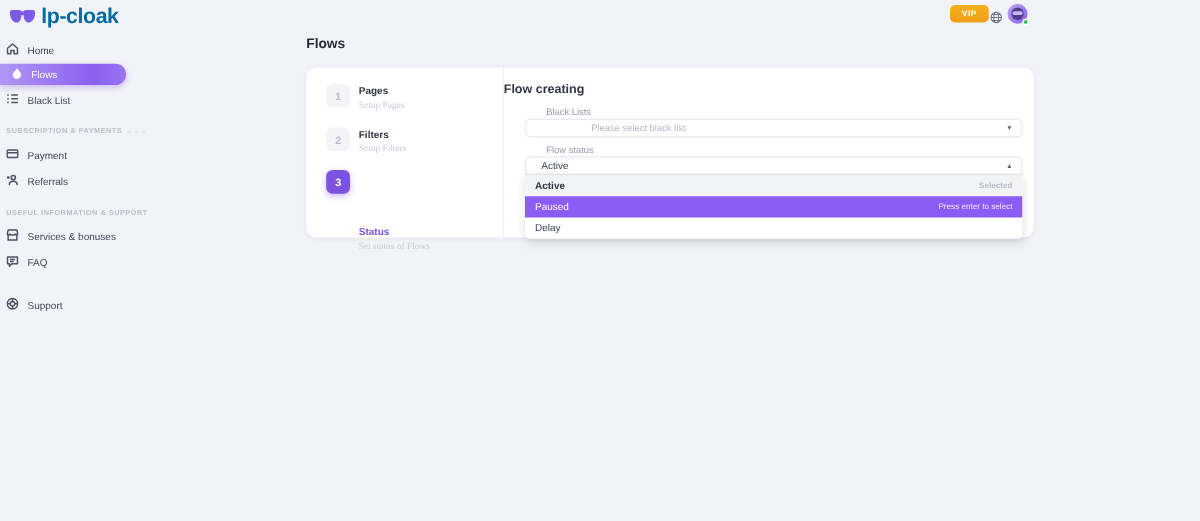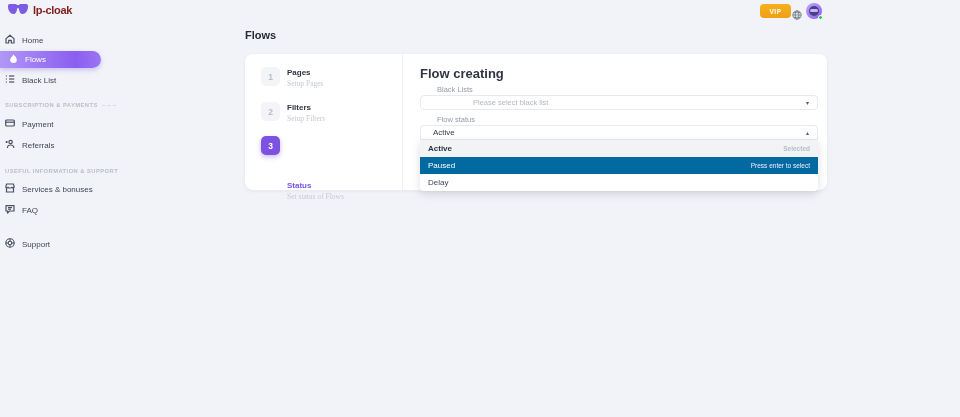--- a/index.html
+++ b/index.html
@@ -2,21 +2,21 @@
 <html><head>
 <meta charset="utf-8">
 <style>
   * { margin:0; padding:0; box-sizing:border-box; }
   html,body { width:960px; height:417px; }
   body { font-family:"Liberation Sans", sans-serif; background:#f2f3f8; position:relative; overflow:hidden; color:#3c4353; }
 
   
   .logo { position:absolute; left:8px; top:3px; display:flex; align-items:center; gap:5px; cursor:pointer; }
   .logo svg { display:block; }
-  .logo-text { font-size:11px; font-weight:800; color:#7f1d1d; letter-spacing:-0.3px; }
+  .logo-text { font-size:17px; font-weight:800; color:#0369a1; letter-spacing:-0.3px; }
   .vip-btn { position:absolute; left:760px; top:4px; width:31px; height:14px; background:linear-gradient(180deg,#f6b01e,#f09f16); border:none; border-radius:4px; color:#fff; font-size:6.5px; font-weight:700; letter-spacing:0.5px; display:flex; align-items:center; justify-content:center; cursor:pointer; font-family:inherit; }
   .globe { position:absolute; left:792px; top:6px; width:10px; height:10px; cursor:pointer; }
   .avatar { position:absolute; left:806px; top:3px; width:16px; height:16px; border-radius:50%; background:linear-gradient(135deg,#b9a0f8 10%,#8f6cf0 80%); cursor:pointer; }
   .avatar .hood { position:absolute; left:3px; top:3px; width:10px; height:10px; border-radius:50%; background:#4d3f86; }
   .avatar .band { position:absolute; left:4px; top:6px; width:8px; height:3px; border-radius:2px; background:#c9b6fa; }
   .online-dot { position:absolute; right:-1px; bottom:-1px; width:5px; height:5px; border-radius:50%; background:#2fbf58; border:1px solid #fff; }
 
   
   .side-item { position:absolute; left:0; display:flex; align-items:center; gap:7px; padding-left:5px; height:16px; font-size:8px; color:#3f4656; cursor:pointer; white-space:nowrap; }
   .side-item svg { flex:0 0 auto; }
@@ -31,33 +31,33 @@
 
   
   .step { position:absolute; left:16px; display:flex; gap:7px; cursor:pointer; }
   .step-num { width:19px; height:19px; border-radius:5px; background:#f3f4f7; color:#b9bdc7; font-size:8.5px; font-weight:700; display:flex; align-items:center; justify-content:center; flex:0 0 auto; }
   .step.active .step-num { background:#7c52e0; color:#fff; box-shadow:0 2px 5px rgba(124,82,224,.4); }
   .step-title { font-size:8px; font-weight:700; color:#2f3542; line-height:9px; padding-top:1px; }
   .step.active .step-title { color:#7c52e0;margin-top:44px; }
   .step-sub { font-size:7.5px; color:#c6cad3; line-height:9px; margin-top:2px; white-space:nowrap;font-family:Liberation Serif, serif; }
 
   
-  .form-title { position:absolute; left:175px; top:12px; font-size:13px; font-weight:700; color:#2f3542; }
+  .form-title { position:absolute; left:158px; top:12px; font-size:10px; font-weight:700; color:#2f3542; }
   .field-label { position:absolute; left:192px; font-size:7.5px; color:#949aa8; }
   .select { position:absolute; left:175px; width:398px; height:15px; background:#fff; border:1px solid #e7e9ef; border-radius:4px; display:flex; align-items:center; justify-content:space-between; padding:0 8px; cursor:pointer; }
   .select .ph { font-size:7.5px; color:#b3b8c4;padding-left:44px; }
   .select .val { font-size:8px; color:#343b4a; font-weight:400; padding-left:4px; }
   .caret { font-size:6px; color:#565d6b; line-height:1; }
   .select.open { border-radius:4px 4px 0 0; }
 
   .dropdown { position:absolute; left:175px; top:86px; width:398px; background:#fff; border-radius:0 0 4px 4px; box-shadow:0 3px 8px rgba(25,30,50,.14); z-index:5; overflow:hidden; }
   .opt { height:17px; display:flex; align-items:center; justify-content:space-between; padding:0 8px; font-size:8px; color:#3d4454; cursor:pointer; }
   .opt .hint { font-size:6.5px; color:#b8bcc6; }
   .opt.selected { background:#f2f3f5; font-weight:700; color:#2f3542; }
-  .opt.highlighted { background:#0369a1; color:#fff;align-items:center; }
+  .opt.highlighted { background:#8b5cf6; color:#fff;align-items:center; }
   .opt.highlighted .hint { color:#f3effd; }
 </style>
 </head>
 <body>
 
 <div class="logo">
   <span>
     <svg width="20" height="13" viewBox="0 0 24 15" fill="#7c5ce4">
       <path d="M2 1 h7 a2 2 0 0 1 2 2 v2 c0 4-1.5 8-4.5 8 C3 13 0 9 0 4 V3 a2 2 0 0 1 2-2 Z"></path>
       <path d="M22 1 h-7 a2 2 0 0 0 -2 2 v2 c0 4 1.5 8 4.5 8 C21 13 24 9 24 4 V3 a2 2 0 0 0 -2-2 Z"></path>

